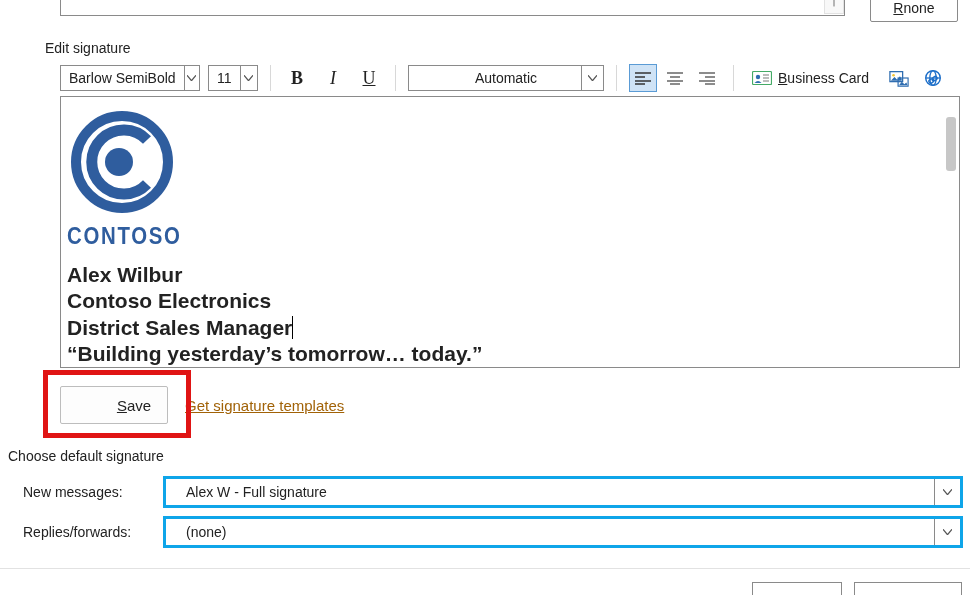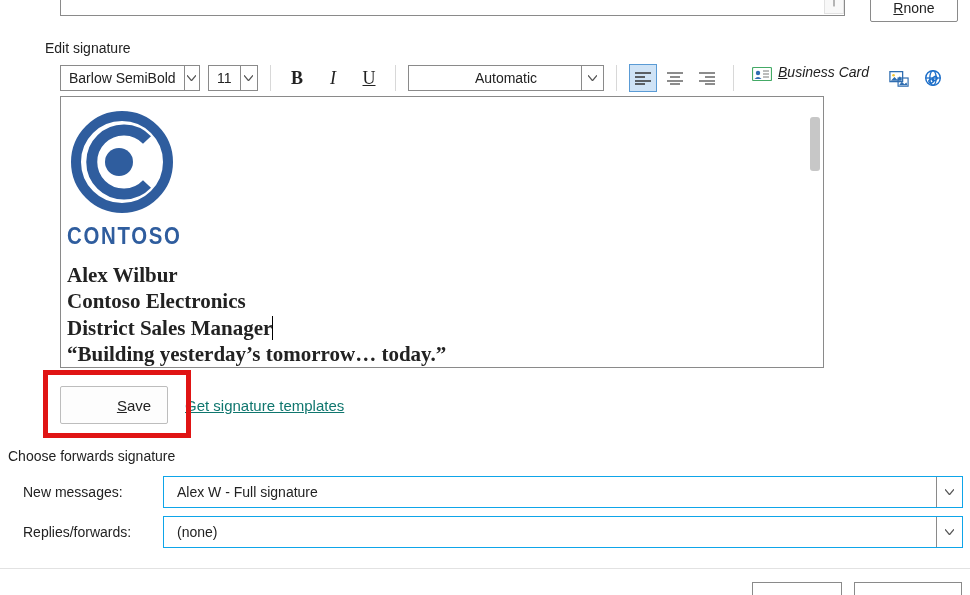--- a/index.html
+++ b/index.html
@@ -62,75 +62,75 @@
   }
   .tb-btn.b { font-weight:bold; }
   .tb-btn.i { font-style:italic; }
   .tb-btn.u span { text-decoration: underline; }
   .align-btn {
     width:28px; height:28px; display:flex; align-items:center; justify-content:center;
   }
   .align-btn.selected { background:#cfe3f6; border:1px solid #5a9bd5; }
   .vsep { width:1px; height:26px; background:#d8d8d8; margin:0 4px; }
   .bizcard-btn {
-    height:28px; display:flex; align-items:flex-start; gap:6px; padding:0 6px;font-style:italic;
+    height:28px; display:flex; align-items:center; gap:6px; padding:0 6px;
   }
   .bizcard-btn .ul { text-decoration: underline; }
   .tool-icon { width:20px; height:20px; display:flex; align-items:center; justify-content:center; }
 
   
   .editor {
-    position:absolute; left:60px; top:96px; width:764px; height:272px;
+    position:absolute; left:60px; top:96px; width:900px; height:272px;
     border:1px solid #8a8a8a; background:#fff; overflow:hidden;
     padding-left:6px;
   }
   .scroll-thumb {
     position:absolute; right:3px; top:20px; width:10px; height:54px;
     background:#c7c7c7; border-radius:3px;
   }
   .logo-wrap { margin-top:10px; }
   .logo-text {
     font-family: Arial, sans-serif;
     font-weight: 700;
     font-size: 24px;
     letter-spacing: 2px;
     color:#2f5d9e;
     font-stretch: condensed;
     transform: scaleX(0.85);
     transform-origin: left center;
     margin-top:2px;
   }
-  .sig-line { font-family: Liberation Serif, serif; font-weight:700; font-size:21px; line-height:1.25; }
+  .sig-line { font-family: Liberation Sans, sans-serif; font-weight:700; font-size:21px; line-height:1.25; }
   .sig-block { margin-top:12px; }
   .cursor-mark { border-right:1px solid #000; padding-right:0; }
 
   
   .save-highlight {
     position:absolute; left:43px; top:370px; width:148px; height:68px;
     border:5px solid #e01414; z-index:5; pointer-events:none;
   }
   .save-btn {
     position:absolute; left:60px; top:386px; width:108px; height:38px;
     border:1px solid #bdbdbd; background:#fdfdfd; border-radius:2px;
     display:flex; align-items:center; justify-content:center; font-size:15px;padding-left:40px;
   }
   .save-btn .ul { text-decoration: underline; }
   .templates-link {
-    position:absolute; left:185px; top:397px; color:#0f766e; text-decoration:underline;
+    position:absolute; left:185px; top:397px; color:#a16207; text-decoration:underline;
     font-size:15px;
   }
 
   .choose-label { position:absolute; left:8px; top:448px; }
 
   .field-row1 { position:absolute; left:23px; top:476px; width:940px; display:flex; align-items:center; }
   .field-row2 { position:absolute; left:23px; top:516px; width:940px; display:flex; align-items:center; }
   .field-label { width:140px; }
   .wide-combo {
-    flex:1; height:32px; border:1px solid #0ea5e9; background:#fff;
-    display:flex; align-items:center; justify-content:space-between; padding-left:13px;
+    flex:1; height:32px; border:3px solid #0ea5e9; background:#fff;
+    display:flex; align-items:center; justify-content:space-between; padding-left:20px;
   }
   .wide-combo .caret { width:26px; height:100%; border-left:1px solid #8a8a8a;
     display:flex; align-items:center; justify-content:center; }
 
   
   .bottom-sep { position:absolute; left:0; top:568px; width:970px; height:1px; background:#e2e2e2; }
   .bottom-btn1 { position:absolute; left:752px; top:582px; width:90px; height:24px; border:1px solid #8a8a8a; background:#fff; }
   .bottom-btn2 { position:absolute; left:854px; top:582px; width:108px; height:24px; border:1px solid #8a8a8a; background:#fff; }
 </style>
 </head>
@@ -258,21 +258,21 @@
   </div>
   <div class="scroll-thumb"></div>
 </div>
 
 <div class="save-highlight"></div>
 <div class="save-btn">
   <span><span class="ul">S</span><span>ave</span></span>
 </div>
 <a class="templates-link">Get signature templates</a>
 
-<div class="choose-label">Choose forwards signature</div>
+<div class="choose-label">Choose default signature</div>
 
 <div class="field-row1">
   <div class="field-label">New messages:</div>
   <div class="wide-combo">
     <span>Alex W - Full signature</span>
     <div class="caret">
       <svg viewBox="0 0 10 6">
           <path d="M0 0 L5 6 L10 0" fill="none" stroke="#555" stroke-width="1.4"></path>
         </svg>
     </div>

